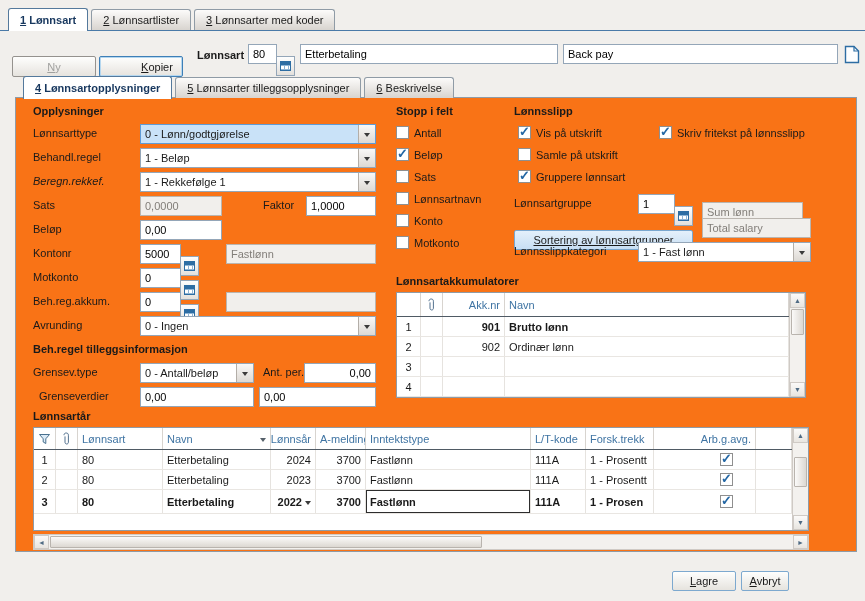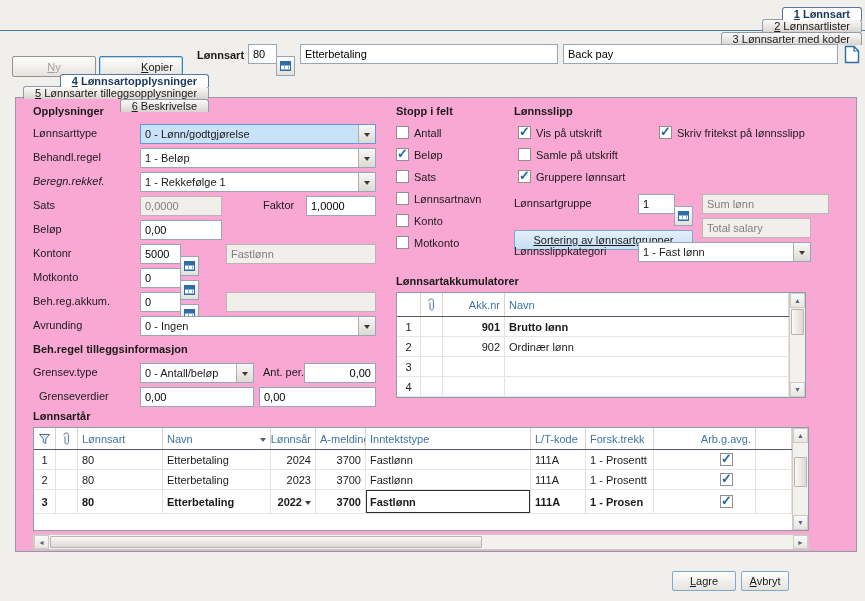--- a/index.html
+++ b/index.html
@@ -4,21 +4,21 @@
 <style>
   *{margin:0;padding:0;box-sizing:border-box;}
   html,body{width:865px;height:601px;}
   body{font-family:"Liberation Sans",sans-serif;font-size:11px;background:#f1efec;color:#1a1a1a;position:relative;overflow:hidden;}
   .abs{position:absolute;}
   .bold{font-weight:bold;}
   .mn{display:inline-block;}
   .mn::first-letter{text-decoration:underline;}
 
   
-  .tabbar{position:absolute;display:flex;align-items:flex-end;border-bottom:1px solid #4a7aa8;flex-direction:column;}
+  .tabbar{position:absolute;display:flex;align-items:flex-end;border-bottom:1px solid #4a7aa8;}
   .tabbar.nobot{border-bottom:none;}
   .tab{height:21px;padding:0 11px;display:flex;align-items:center;background:linear-gradient(#fcfbfa,#d8d4cf);border:1px solid #8f9ba6;border-bottom:none;border-radius:3px 3px 0 0;margin-right:3px;cursor:default;white-space:nowrap;}
   .tab.active{background:#fff;height:23px;border-color:#54799c;font-weight:bold;color:#17375e;margin-bottom:-1px;z-index:4;}
 
   
   button{font:inherit;color:inherit;margin-top:12px;}
   .btn{background:linear-gradient(#fefefd,#e6e3de);border:1px solid #95928e;border-radius:2px;display:flex;align-items:center;justify-content:center;cursor:default;}
   .btn.focusblue{border-color:#3e7fb7;box-shadow:inset 0 0 0 1px #b5d7ef;padding-left:32px;}
   .btn.disabled{color:#a1a19f;}
   .btn.blue{background:linear-gradient(#e4f0fb,#c7def3);border-color:#7aa7cf;}
@@ -38,21 +38,21 @@
       repeating-linear-gradient(to right,transparent 0 3px,#8fb4d4 3px 4px),
       repeating-linear-gradient(to bottom,transparent 0 3px,#8fb4d4 3px 4px);
     background-size:100% 3px,100% 100%,100% 100%;background-repeat:no-repeat,repeat,repeat;}
   .cbrow{position:absolute;display:flex;align-items:center;gap:5px;white-space:nowrap;}
   .cb{width:13px;height:13px;background:#fff;border:1px solid #8f8f8f;position:relative;flex:none;}
   .cb.checked::after{content:"✓";position:absolute;left:0px;top:-3px;font-size:13px;font-weight:bold;color:#2467a4;}
   .h{position:absolute;font-weight:bold;white-space:nowrap;}
   .lab{position:absolute;white-space:nowrap;}
 
   
-  .panel{position:absolute;background:#f9a8d4;border:1px solid #8f9ba6;}
+  .panel{position:absolute;background:#f97316;border:1px solid #8f9ba6;}
 
   
   .tbl{position:absolute;background:#fff;border:1px solid #8f9ba6;display:flex;}
   .tcontent{flex:1;display:flex;flex-direction:column;overflow:hidden;}
   .trow{display:flex;flex:none;align-items:stretch;}
   .thead{color:#3f74a3;border-bottom:1px solid #4f5a64;}
   .tcell{padding:2px 4px;border-right:1px solid #e6e3df;white-space:nowrap;overflow:hidden;display:flex;align-items:center;flex:none;}
   .thead .tcell{border-right:1px solid #d8d4cf;}
   .trow.body{border-bottom:1px solid #e9e6e2;}
   .tcell.r{justify-content:flex-end;}
@@ -234,21 +234,21 @@
     <div class="cbrow" style="left:502px;top:72px;">
         <span class="cb checked"></span>
         <span>Gruppere lønnsart</span>
       </div>
 
     <span class="lab" style="left:498px;top:99px;">Lønnsartgruppe</span>
     <input class="inp abs" style="left: 622px; top: 96px; width: 37px;" value="1">
     <button class="gridbtn" style="left:658px;top:96px;">
         <span class="gridicon"></span>
       </button>
-    <input class="inp dis abs" style="left: 686px; top: 96px; width: 127px;" value="Sum lønn">
+    <input class="inp dis abs" style="left: 686px; top: 104px; width: 101px;" value="Sum lønn">
 
     <button class="btn blue abs" style="left:498px;top:120px;width:179px;height:20px;">
         <span class="lbl">Sortering av lønnsartgrupper</span>
       </button>
     <input class="inp dis abs" style="left: 686px; top: 120px; width: 109px;" value="Total salary">
 
     <span class="lab" style="left:498px;top:147px;">Lønnsslippkategori</span>
     <div class="combo" style="left:622px;top:144px;width:173px;">
         <span class="val">1 - Fast lønn</span>
         <span class="dd"></span>

